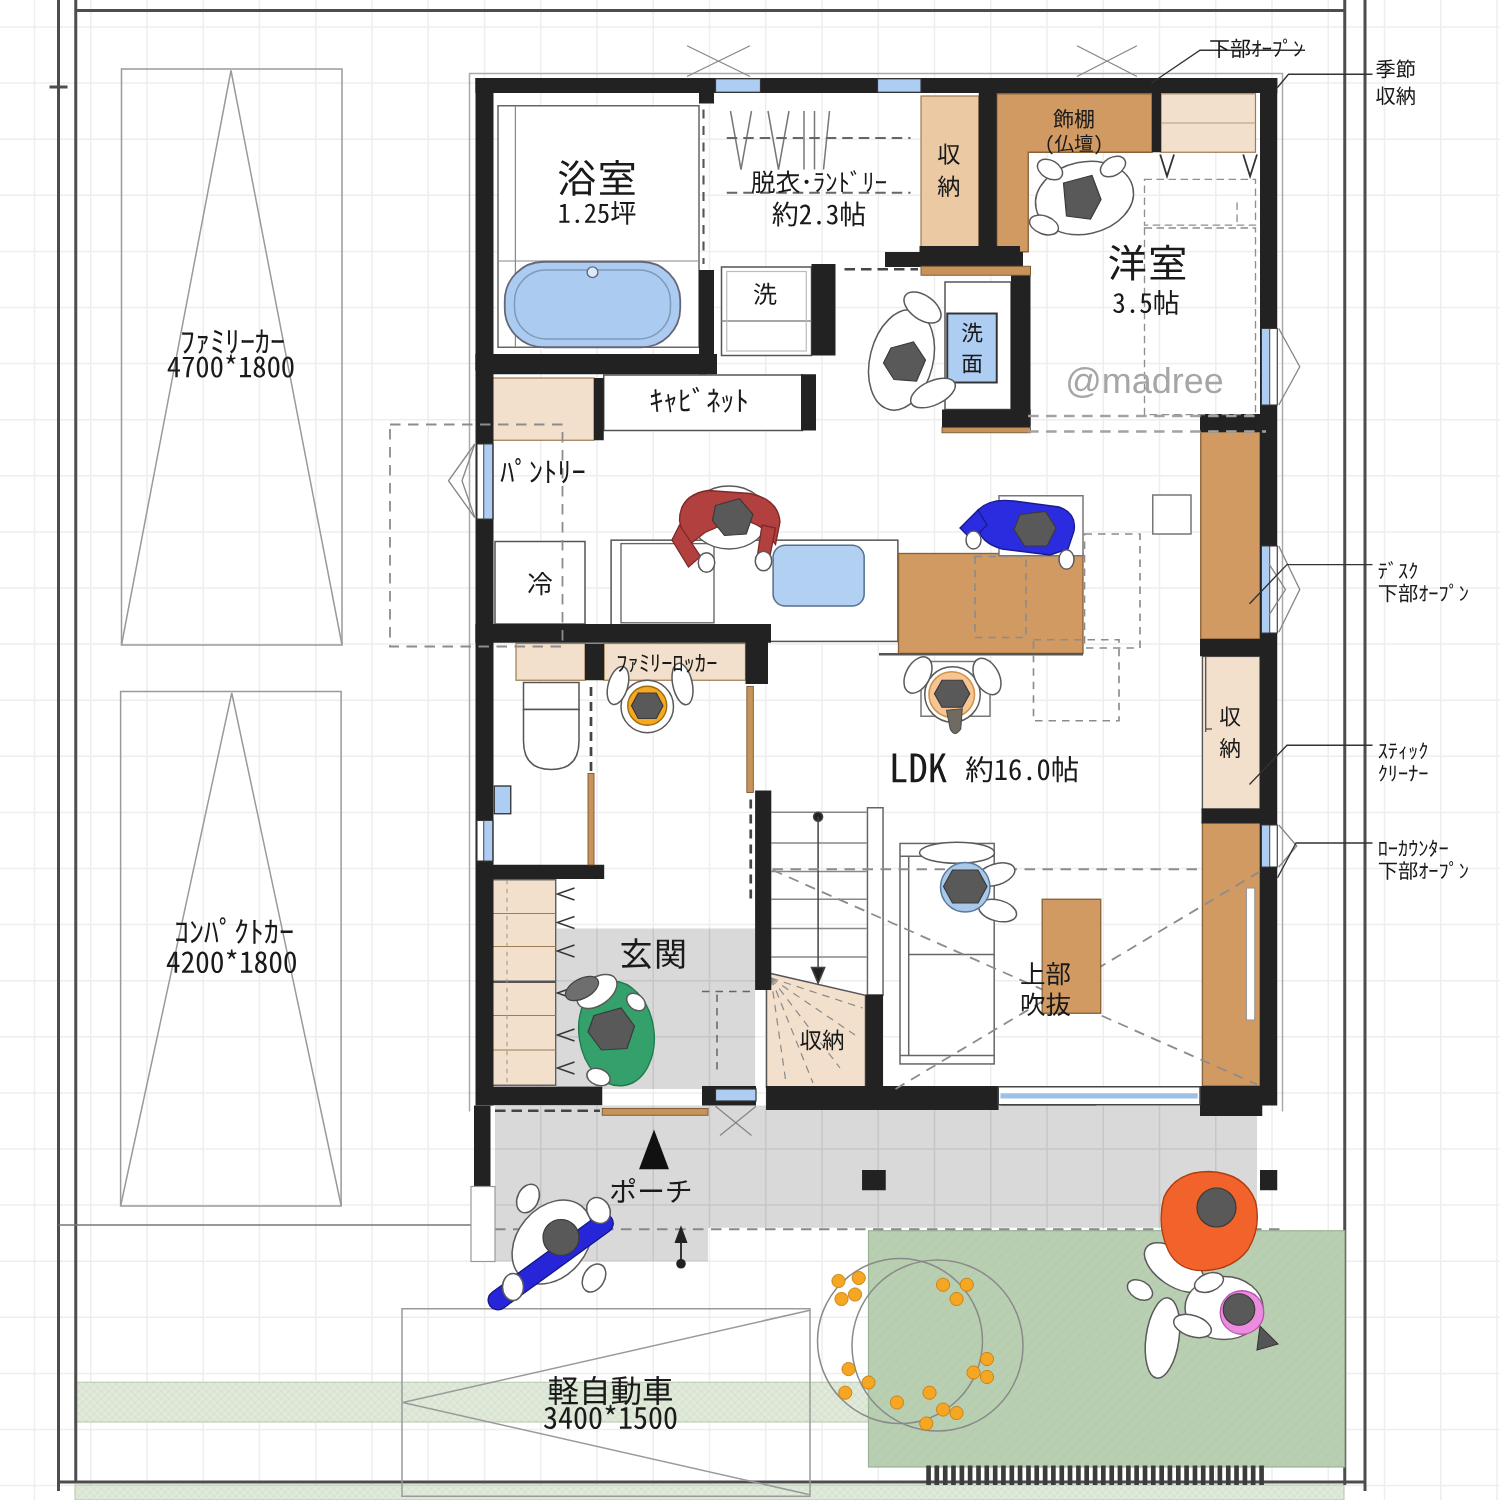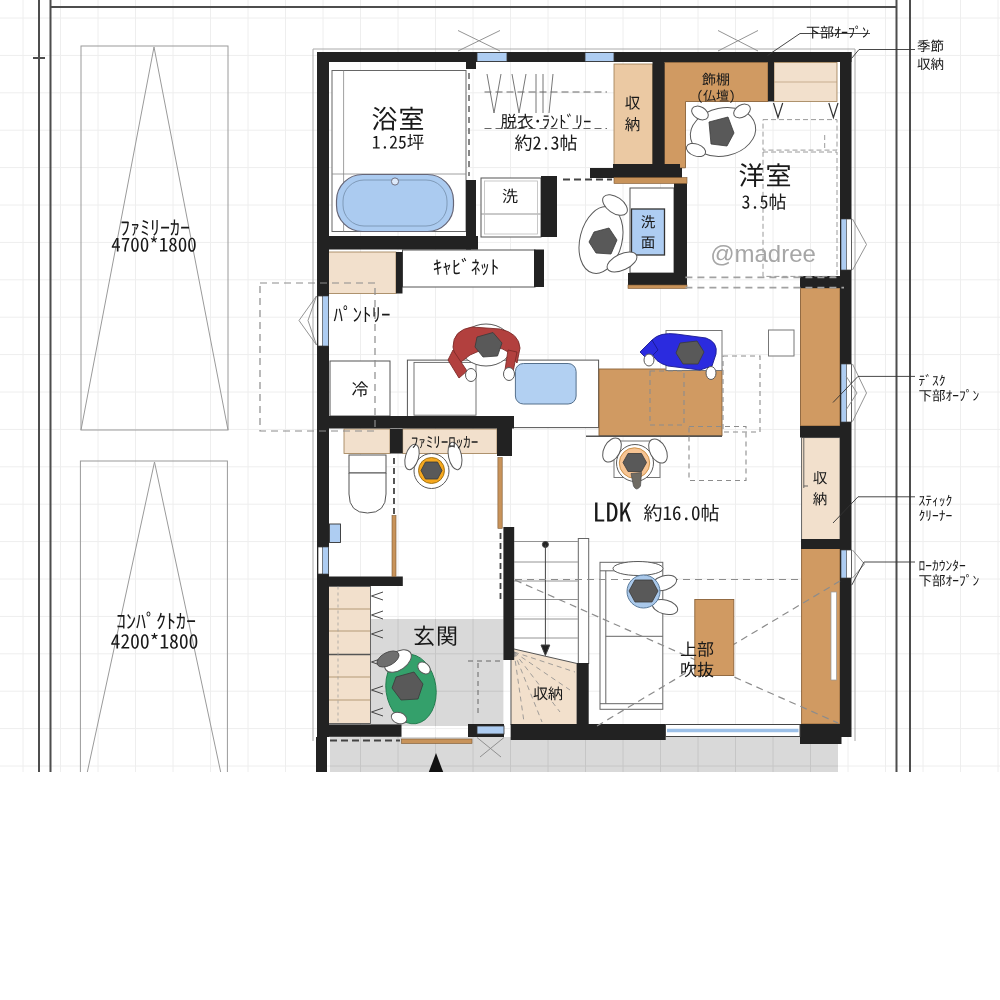--- a/index.html
+++ b/index.html
@@ -1,16 +1,16 @@
 <!DOCTYPE html>
 <html><head><meta charset="utf-8">
 <style>
 html,body{margin:0;padding:0;background:#fff;}
 body{font-family:"Liberation Sans",sans-serif;}
-#plan{width:1000px;height:772px;position:relative;overflow:hidden;}
+#plan{width:1000px;height:1000px;position:relative;overflow:hidden;}
 </style></head>
 <body>
 <div id="plan"><svg xmlns="http://www.w3.org/2000/svg" width="1000" height="1000" viewBox="0 0 1000 1000">
       <defs>
 <pattern id="ghatch" width="5" height="5" patternUnits="userSpaceOnUse">
   <rect width="5" height="5" fill="#e1eadb"></rect>
   <path d="M0 5 L5 0 M0 0 L5 5" stroke="#d5e2ce" stroke-width="0.7" fill="none"></path>
 </pattern>
 <pattern id="gard" width="7" height="7" patternUnits="userSpaceOnUse">
   <rect width="7" height="7" fill="#b9cfb2"></rect>

